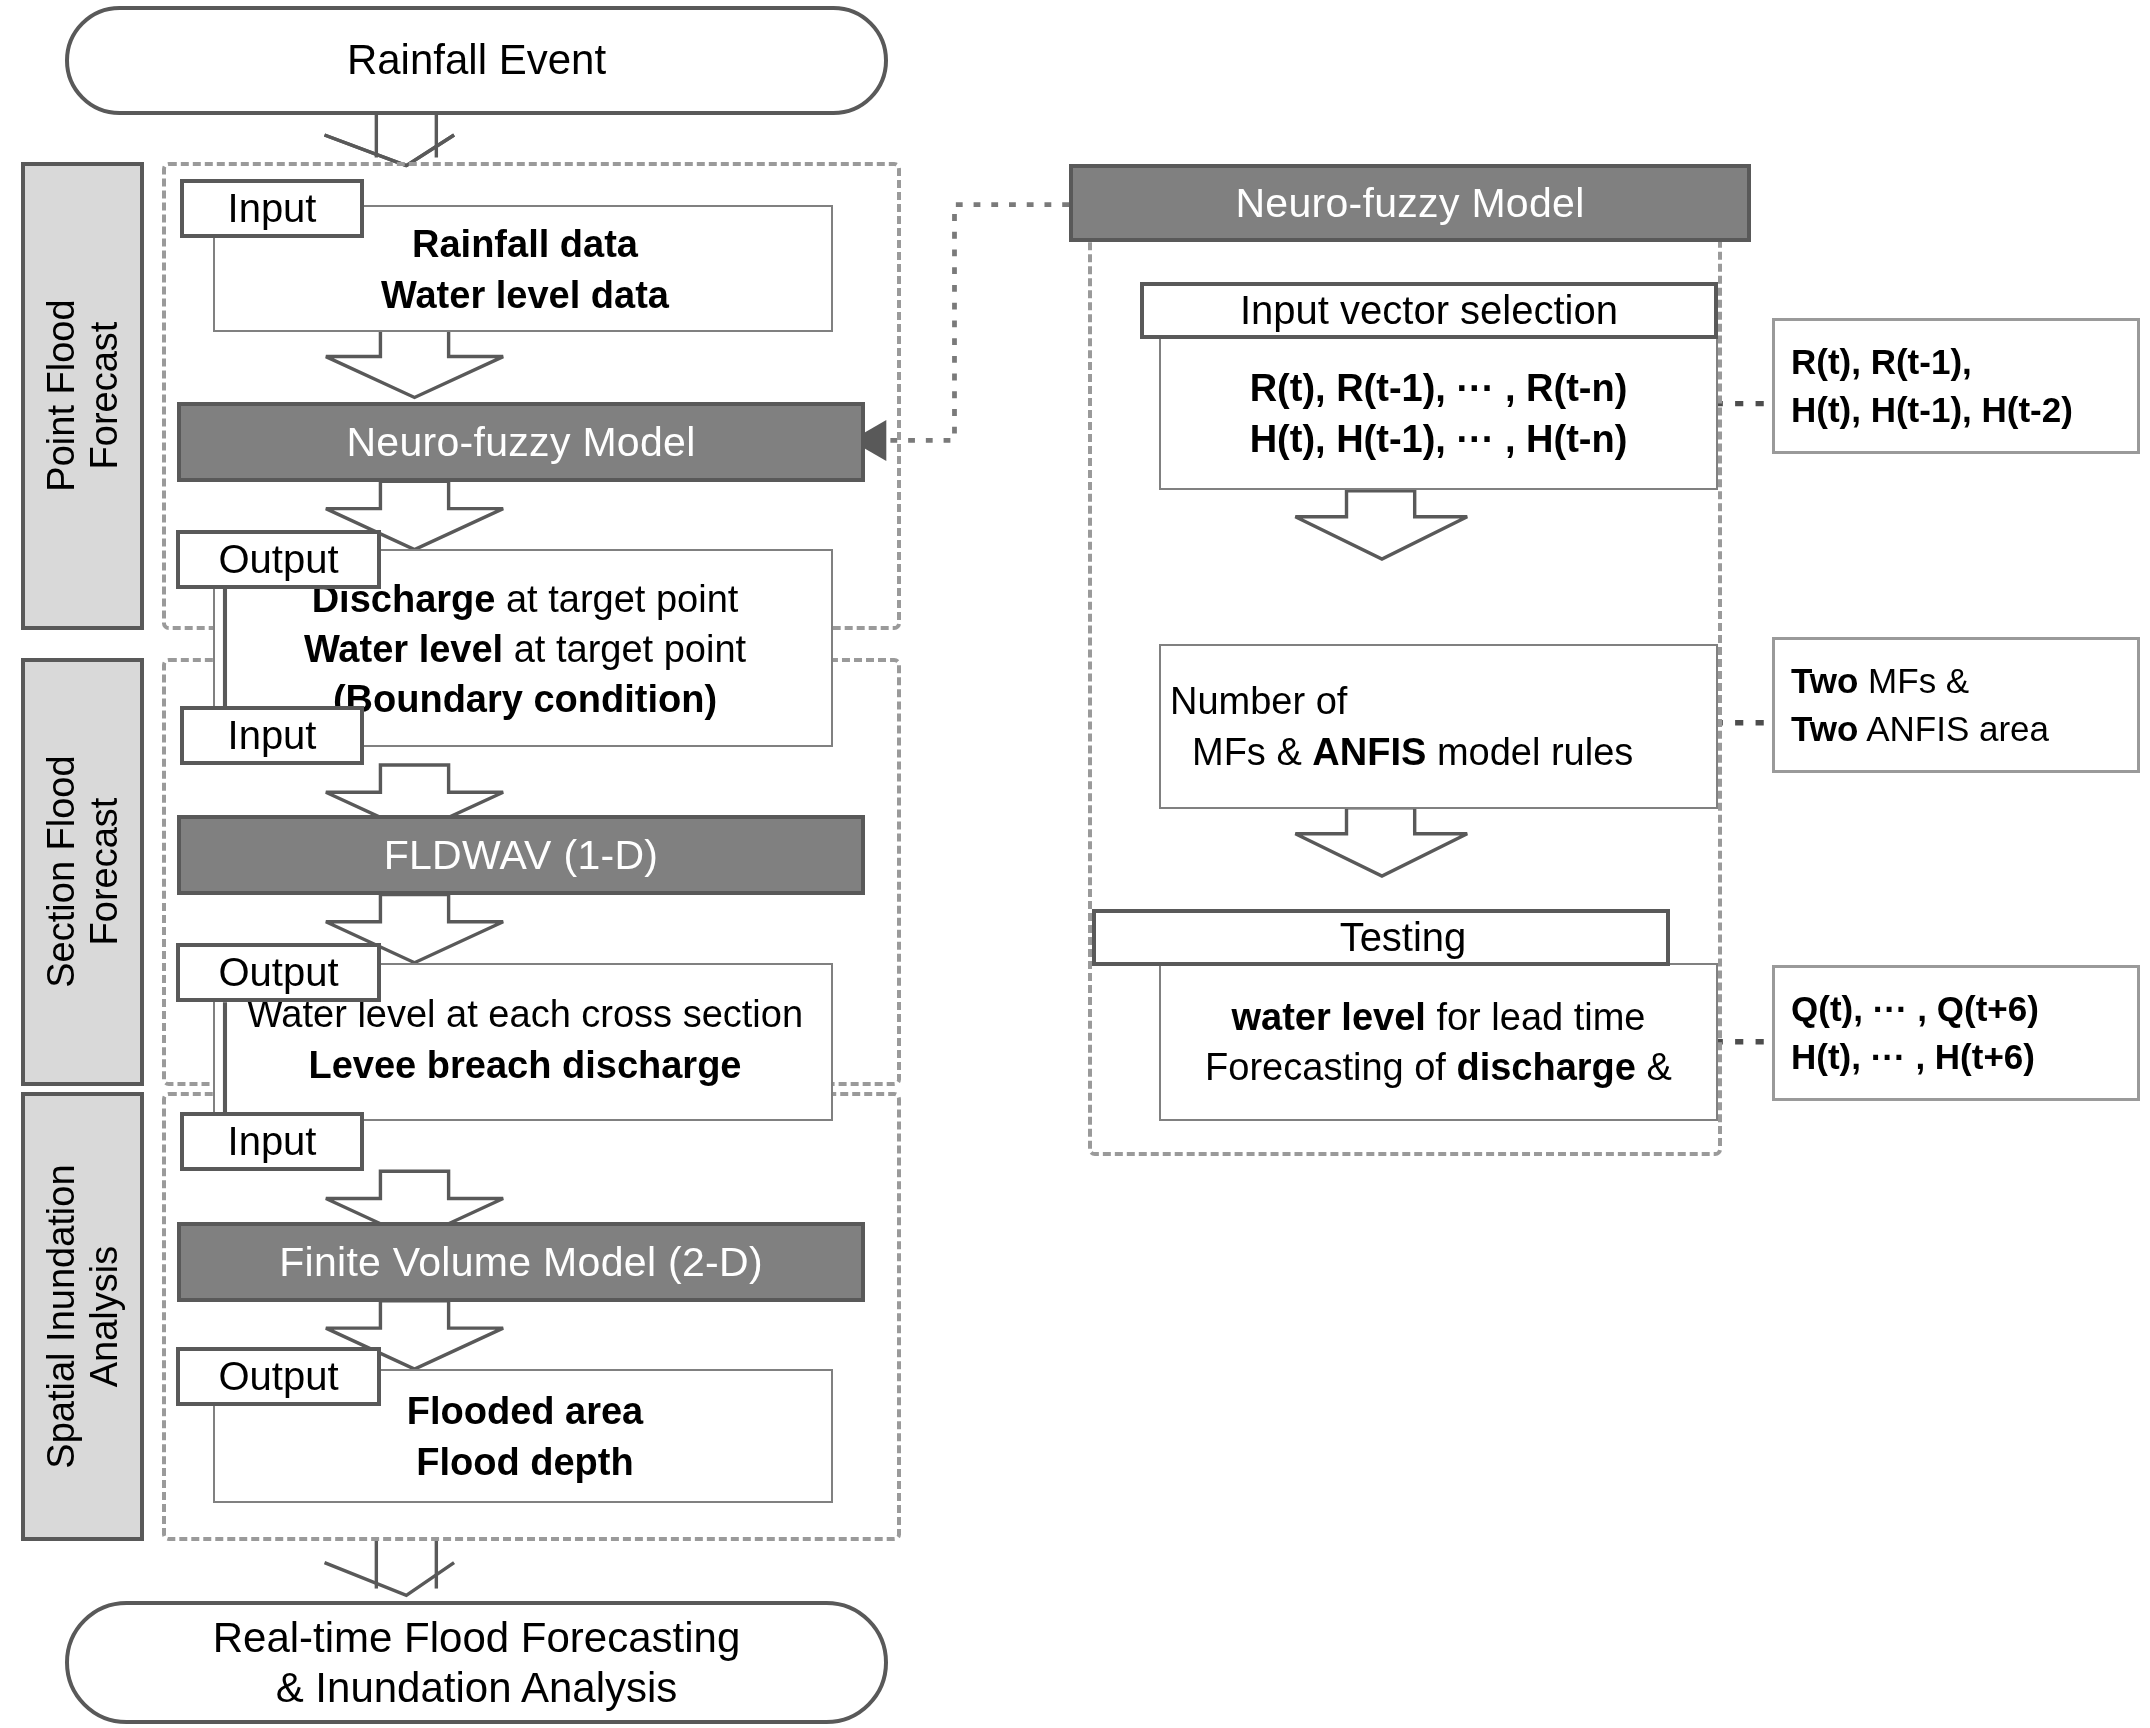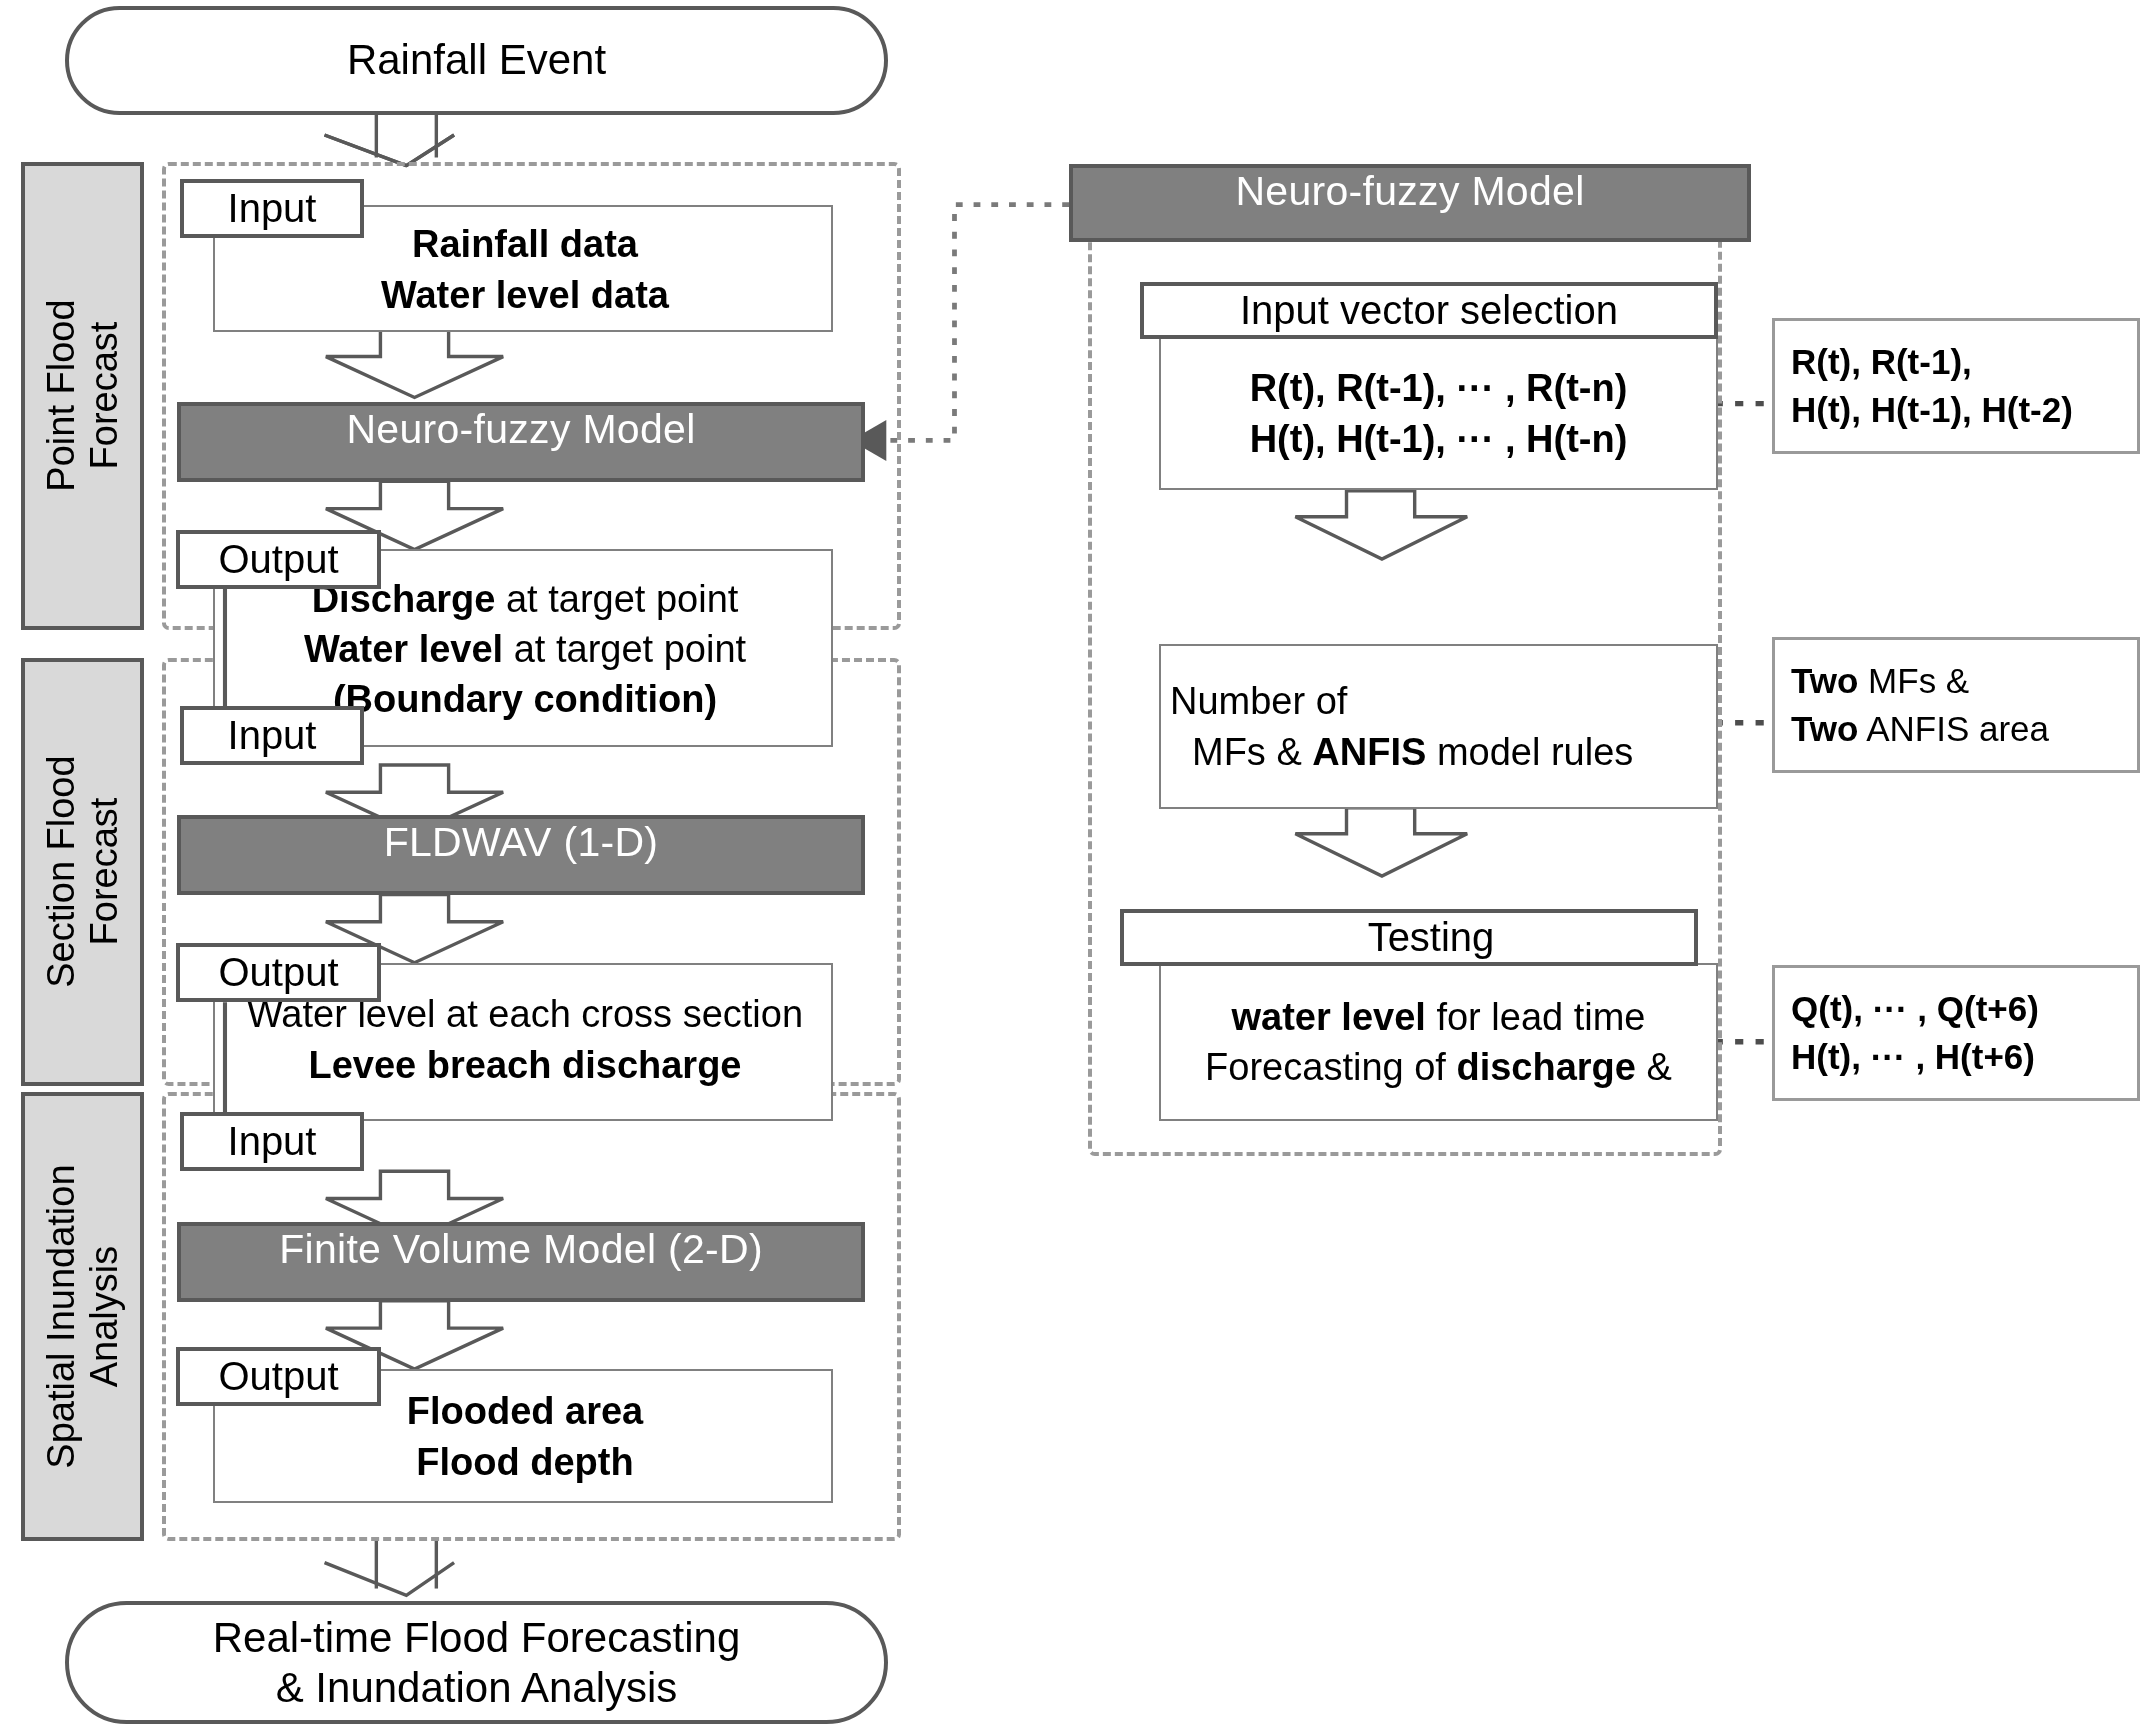--- a/index.html
+++ b/index.html
@@ -12,21 +12,21 @@
   }
   svg.layer{position:absolute;left:0;top:0;width:2151px;height:1729px;pointer-events:none;}
 
   
   .box{position:absolute;box-sizing:border-box;background:#ffffff;}
   .thin{border:2.7px solid #808080;}
 
   .grayband{
     position:absolute;box-sizing:border-box;
     background:#808080;border:4.8px solid #595959;
-    color:#ffffff;display:flex;justify-content:center;
+    color:#ffffff;display:flex;align-items:center;justify-content:center;
     font-size:41px;letter-spacing:0.3px;
   }
 
   .tab{
     position:absolute;box-sizing:border-box;
     background:#ffffff;border:4.8px solid #595959;
     display:flex;align-items:center;justify-content:center;
     font-size:40px;color:#000;z-index:6;
   }
 
@@ -242,21 +242,21 @@
   </div>
 
   <div class="box thin" style="left:1159px;top:644px;width:559px;height:165px;"></div>
   <div class="txt left" style="left:1170px;top:654px;width:545px;height:145px;justify-content:center;">
     <div><span>Number of</span></div>
     <div style="padding-left:22px;">
       <span>MFs &amp; </span><b>ANFIS</b><span> model rules</span>
     </div>
   </div>
 
-  <div class="hdr" style="left:1120px;top:909px;width:578px;height:57px;padding-left:44px;">
+  <div class="hdr" style="left:1092px;top:909px;width:578px;height:57px;padding-left:44px;">
     <span>Testing</span>
   </div>
   <div class="box thin" style="left:1159px;top:963px;width:559px;height:158px;"></div>
   <div class="txt" style="left:1166px;top:971px;width:545px;height:142px;">
     <div>
       <b>water level</b><span> for lead time</span>
     </div>
     <div>
       <span>Forecasting of </span><b>discharge</b><span> &amp;</span>
     </div>

